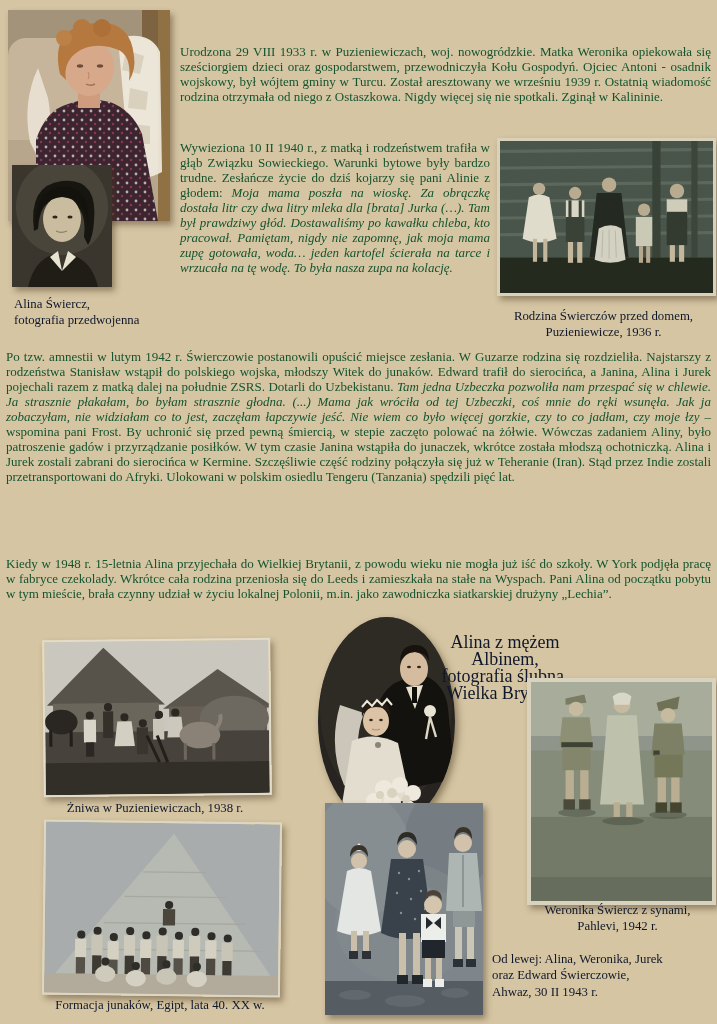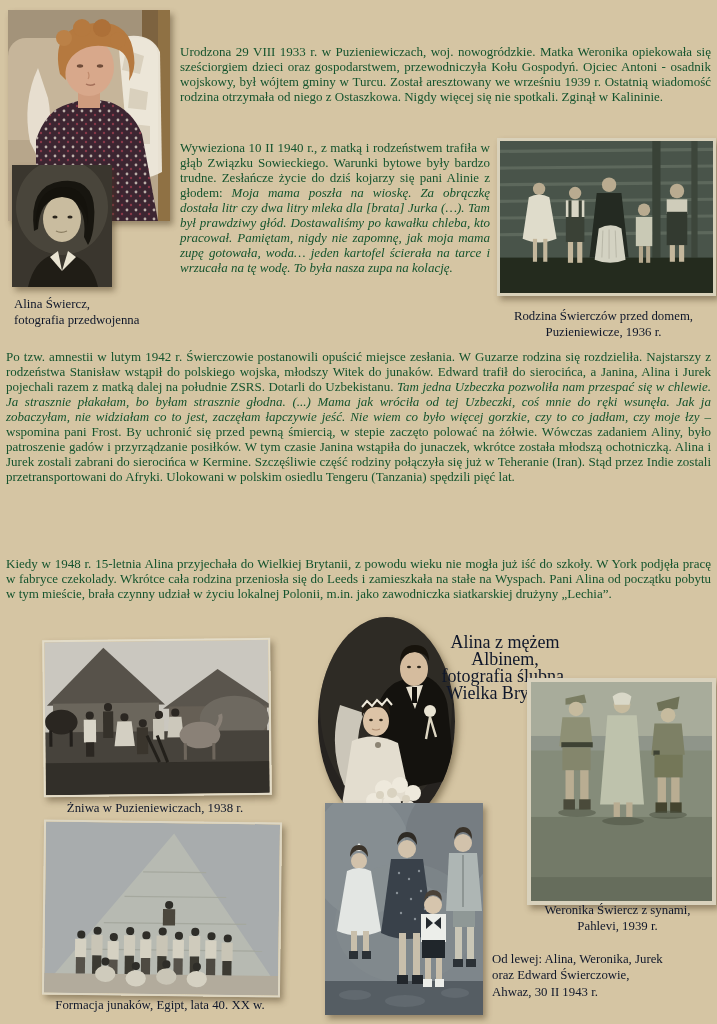--- a/index.html
+++ b/index.html
@@ -259,21 +259,21 @@
         <rect x="133" y="116" width="11" height="10" fill="#44442f"></rect>
       <g fill="#4a5040" opacity="0.5">
         <ellipse cx="44" cy="126" rx="18" ry="4"></ellipse>
           <ellipse cx="88" cy="134" rx="20" ry="4"></ellipse>
           <ellipse cx="131" cy="128" rx="18" ry="4"></ellipse>
       </g>
     </svg>
   </div>
 
   <div class="abs caption cap-center" style="left:520px;top:902px;width:195px;">Weronika Świercz z synami,
-Pahlevi, 1939 r.</div>
+Pahlevi, 1942 r.</div>
 
   <div class="abs photo" style="left:43px;top:821px;width:234px;height:171px;transform:rotate(0.7deg);border:2px solid #ddd6c2;">
     <svg viewBox="0 0 230 167" preserveAspectRatio="none">
       <rect width="230" height="167" fill="#a8acad"></rect>
       <polygon points="4,156 126,10 228,156" fill="#b7bab2"></polygon>
       <g stroke="#a5a89e" stroke-width="1.2">
         <line x1="96" y1="48" x2="158" y2="48"></line>
           <line x1="78" y1="72" x2="178" y2="72"></line>
         <line x1="58" y1="98" x2="198" y2="98"></line>
           <line x1="40" y1="124" x2="214" y2="124"></line>

